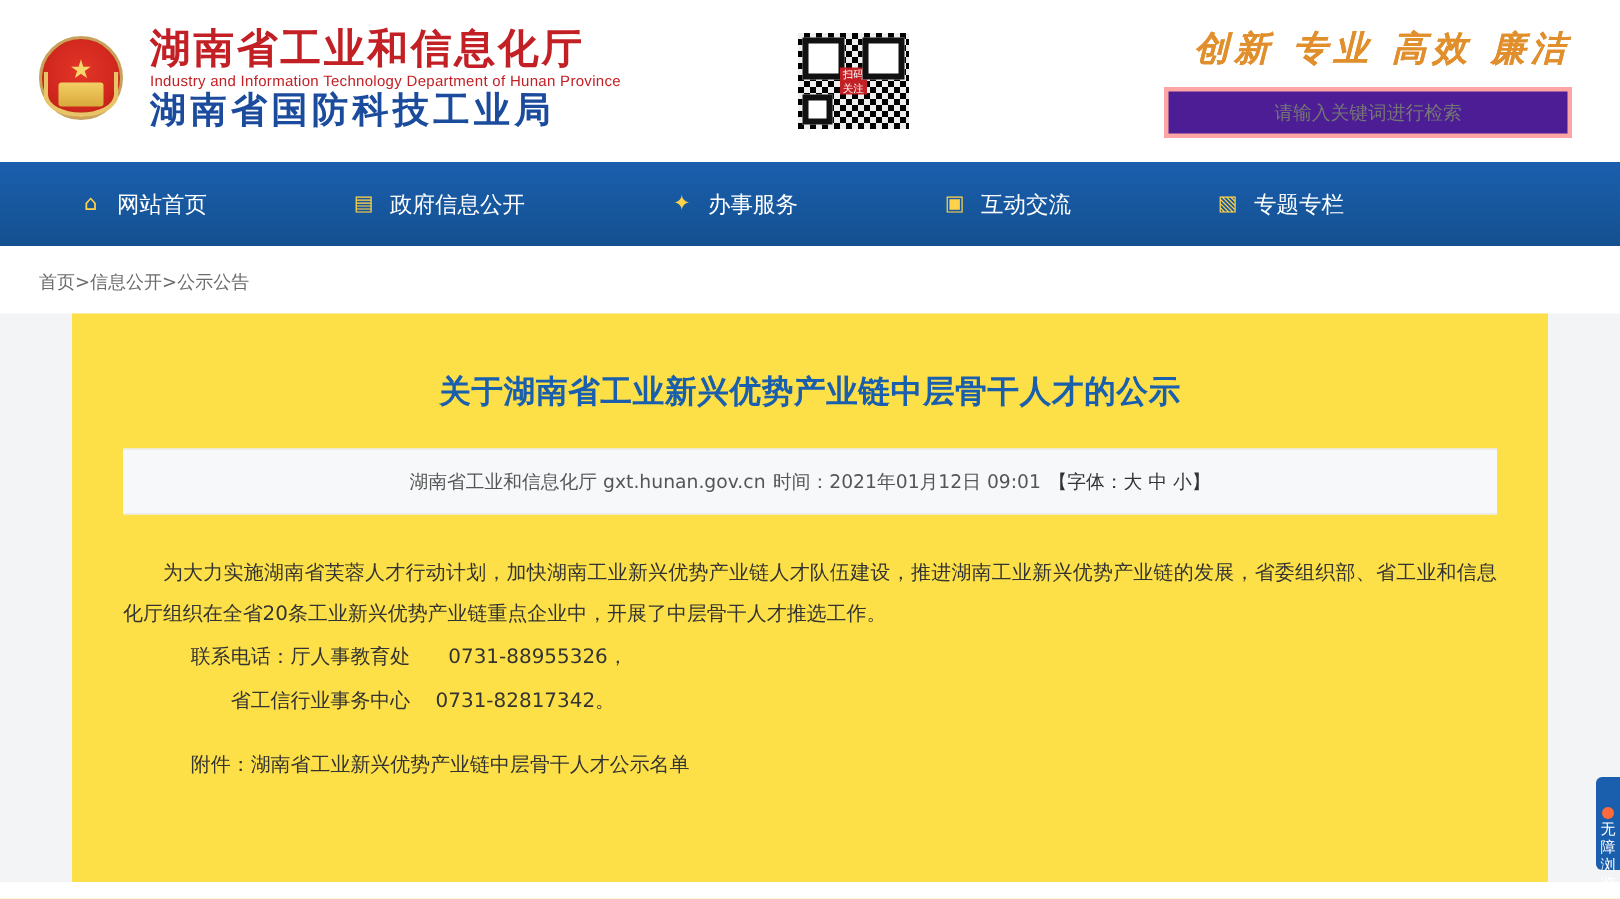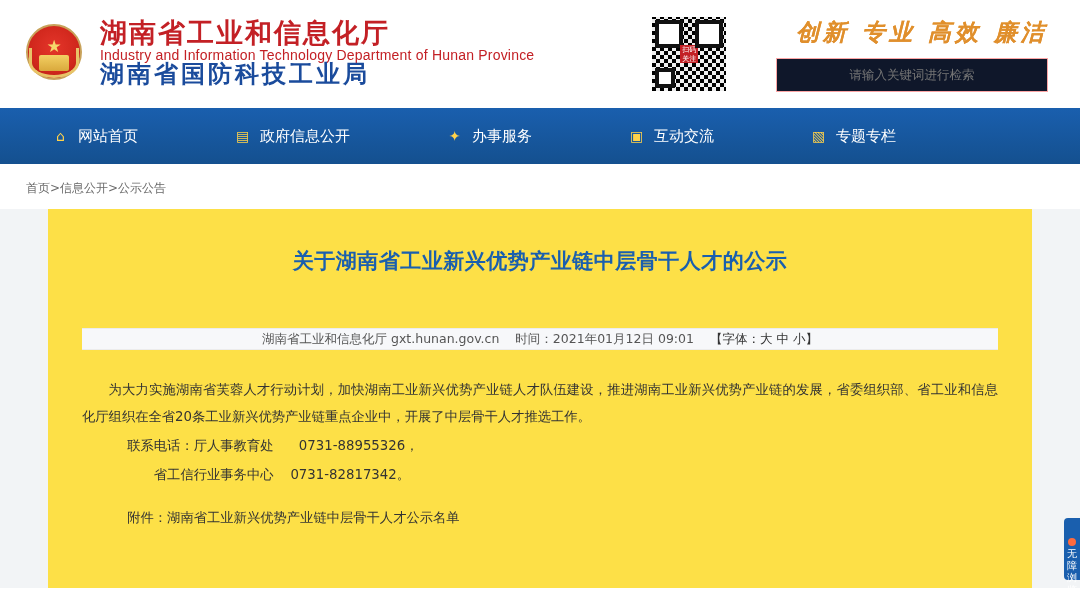--- a/index.html
+++ b/index.html
@@ -47,32 +47,32 @@
     border-top: none; border-radius: 0 0 50% 50%;
   }
 
   .title-block { margin-left: 14px; flex: 0 0 auto; }
   .title-cn-1 {
     font-family: "DejaVu Sans", sans-serif;
     font-size: 27px; font-weight: bold; color: #c32025;
     letter-spacing: 2px; line-height: 30px;
   }
   .title-en {
-    font-size: 14px; color: #c32025; letter-spacing: .2px;
+    font-size: 10px; color: #c32025; letter-spacing: .2px;
     line-height: 14px;
   }
   .title-cn-2 {
     font-family: Liberation Mono, monospace;
     font-size: 24px; font-weight: bold; color: #1a4b9c;
     letter-spacing: 3px; line-height: 28px;
   }
 
   .qr {
     margin-left: 118px;
-    width: 74px; height: 74px;
+    width: 74px; height: 64px;
     background:
       repeating-linear-gradient(0deg, #111 0 4px, #fff 4px 8px),
       repeating-linear-gradient(90deg, #111 0 4px, #fff 4px 8px);
     background-blend-mode: difference;
     position: relative;
     flex: 0 0 74px;
   }
   .qr::before, .qr::after {
     content: ""; position: absolute;
     width: 20px; height: 20px;
@@ -99,22 +99,22 @@
   .slogan {
     font-family: "DejaVu Sans", sans-serif;
     font-size: 23px; font-weight: bold; font-style: italic;
     letter-spacing: 4px;
     background: linear-gradient(#f0a93c, #d4791f);
     -webkit-background-clip: text; background-clip: text;
     color: #e08f2c;
   }
   .search-box {
     width: 272px; height: 34px;
-    border: 1px solid #fca5a5;
-    background: #0f172a;
+    border: 3px solid #fca5a5;
+    background: #4c1d95;
     display: flex; align-items: center; justify-content: center;
   }
   .search-box input {
     border: none; outline: none; width: 100%; height: 100%;
     text-align: center; font-size: 12.5px; color: #9aa3ad;
     font-family: "DejaVu Sans", sans-serif;
     background: transparent;
   }
 
   
@@ -158,26 +158,25 @@
     color: #1a5fae;
     font-family: "DejaVu Sans", sans-serif;
     font-size: 21px; font-weight: bold;
     letter-spacing: .5px;
     padding: 4px 0 24px 0;
   }
   .meta {
     background: #f7f8fa;
     border-top: 1px solid #ececec;
     border-bottom: 1px solid #ececec;
-    height: 22px;
+    height: 44px;
     display: flex; align-items: center; justify-content: center;
-    gap: 16px;
+    gap: 5px;
     font-size: 12.5px; color: #555;
     font-family: "DejaVu Sans", sans-serif;
-    margin-top: 29px;
   }
   .meta .fontsize { color: #333; }
   .meta .fontsize a { color: #333; text-decoration: none; cursor: pointer; }
 
   .body-text {
     padding-top: 26px;
     font-family: "DejaVu Sans", sans-serif;
     font-size: 13.3px;
     color: #333;
     line-height: 27px;

